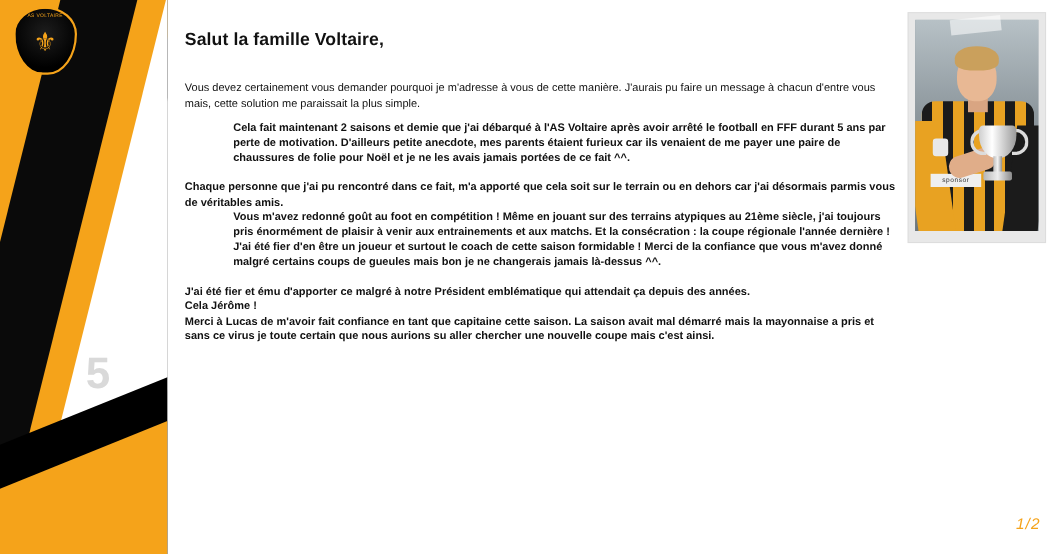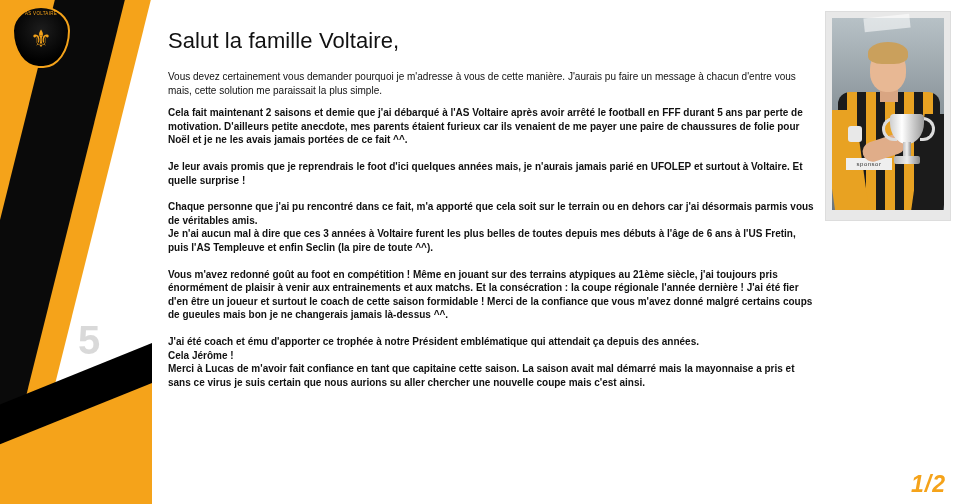--- a/index.html
+++ b/index.html
@@ -265,44 +265,44 @@
   }
 
   
   .content {
     position: absolute;
     left: 168px;
     top: 28px;
     width: 650px;
   }
   .headline {
-    font-size: 22px;
-    font-weight: normal;
+    font-size: 16px;
+    font-weight: bold;
     color: #111;
-    margin: 0 0 16px 0;
+    margin: 0 0 28px 0;
     letter-spacing: 0.1px;
   }
   .para {
     font-size: 10px;
     line-height: 1.36;
     color: #111;
     margin: 0 0 9px 0;
     white-space: pre-line;
     font-weight: bold;
   }
   .para.normal { font-weight: normal; }
   .para.tight { margin-bottom: 0; }
-  .para.gap-after { margin-bottom: 13px; }
+  .para.gap-after { margin-bottom: 13px; margin-left: 44px; }
 
   .page-counter {
     position: absolute;
     right: 14px;
-    bottom: 6px;
-    font-size: 23px;
-    font-weight: bold;
+    bottom: 20px;
+    font-size: 14px;
+    font-weight: normal;
     font-style: italic;
     color: #F5A31A;
     letter-spacing: 1px;
   }
 </style>
 </head>
 <body>
 
 <div class="page">
 
@@ -341,24 +341,22 @@
       <div class="trophy-base"></div>
     </div>
     <div class="photo-tape"></div>
   </div>
 
   <div class="content">
     <h1 class="headline">Salut la famille Voltaire,</h1>
 
     <p class="para normal">Vous devez certainement vous demander pourquoi je m'adresse à vous de cette manière. J'aurais pu faire un message à chacun d'entre vous mais, cette solution me paraissait la plus simple.</p>
     <p class="para gap-after">Cela fait maintenant 2 saisons et demie que j'ai débarqué à l'AS Voltaire après avoir arrêté le football en FFF durant 5 ans par perte de motivation. D'ailleurs petite anecdote, mes parents étaient furieux car ils venaient de me payer une paire de chaussures de folie pour Noël et je ne les avais jamais portées de ce fait ^^.</p>
-    <p class="para gap-after">Je leur avais promis que je reprendrais le foot d'ici quelques années mais, je n'aurais jamais parié en UFOLEP et surtout à Voltaire. Et quelle surprise !</p>
     <p class="para tight">Chaque personne que j'ai pu rencontré dans ce fait, m'a apporté que cela soit sur le terrain ou en dehors car j'ai désormais parmis vous de véritables amis.</p>
-    <p class="para gap-after">Je n'ai aucun mal à dire que ces 3 années à Voltaire furent les plus belles de toutes depuis mes débuts à l'âge de 6 ans à l'US Fretin, puis l'AS Templeuve et enfin Seclin (la pire de toute ^^).</p>
     <p class="para gap-after">Vous m'avez redonné goût au foot en compétition ! Même en jouant sur des terrains atypiques au 21ème siècle, j'ai toujours pris énormément de plaisir à venir aux entrainements et aux matchs. Et la consécration : la coupe régionale l'année dernière ! J'ai été fier d'en être un joueur et surtout le coach de cette saison formidable ! Merci de la confiance que vous m'avez donné malgré certains coups de gueules mais bon je ne changerais jamais là-dessus ^^.</p>
-    <p class="para tight">J'ai été coach et ému d'apporter ce trophée à notre Président emblématique qui attendait ça depuis des années.</p>
+    <p class="para tight">J'ai été fier et ému d'apporter ce malgré à notre Président emblématique qui attendait ça depuis des années.</p>
     <p class="para tight">Cela Jérôme !</p>
-    <p class="para">Merci à Lucas de m'avoir fait confiance en tant que capitaine cette saison. La saison avait mal démarré mais la mayonnaise a pris et sans ce virus je suis certain que nous aurions su aller chercher une nouvelle coupe mais c'est ainsi.</p>
+    <p class="para">Merci à Lucas de m'avoir fait confiance en tant que capitaine cette saison. La saison avait mal démarré mais la mayonnaise a pris et sans ce virus je toute certain que nous aurions su aller chercher une nouvelle coupe mais c'est ainsi.</p>
   </div>
 
   <div class="page-counter">1/2</div>
 
 </div>
 
 </body></html>

